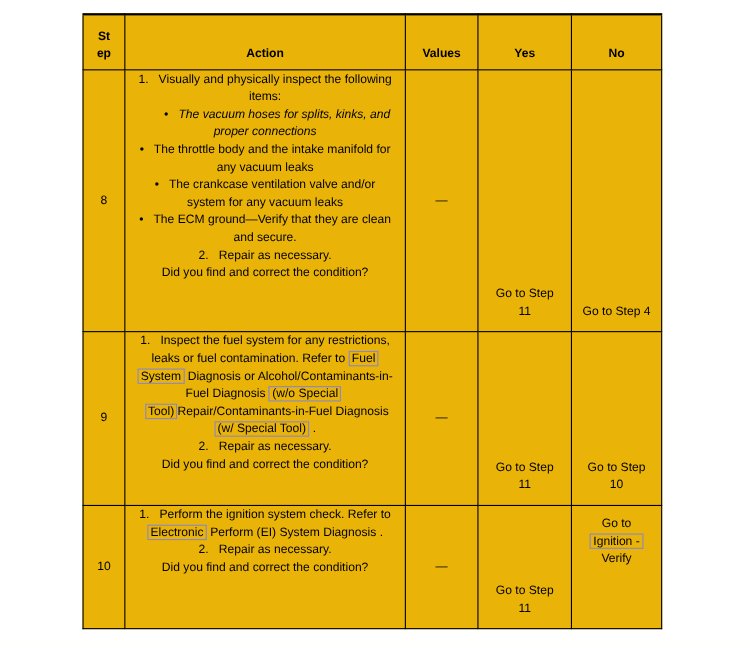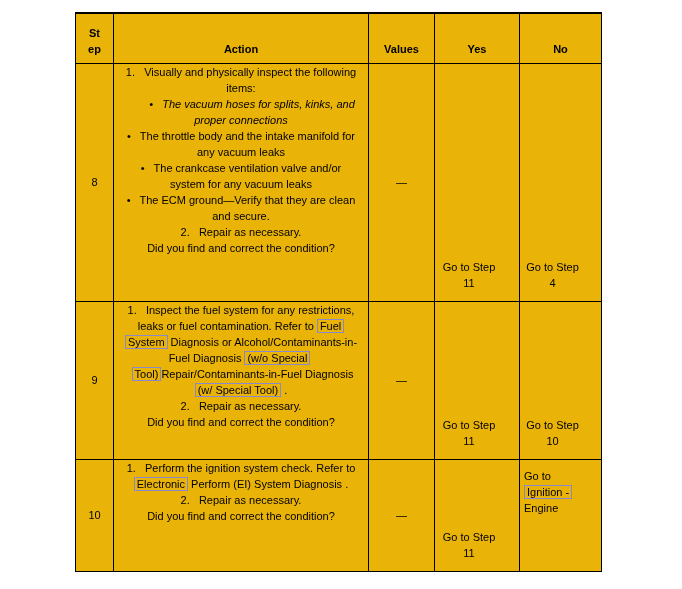--- a/index.html
+++ b/index.html
@@ -11,22 +11,22 @@
     position: absolute; left: 75px; top: 12px;
     border-collapse: collapse; table-layout: fixed; width: 526px;
     border: 1px solid #000; border-top: 2px solid #000;
     background: #eab308;
   }
   td, th { border: 1px solid #000; font-size: 11px; line-height: 16px; overflow: hidden; }
   th { font-weight: bold; text-align: center; vertical-align: bottom; padding: 4px 2px 6px 2px; }
   td.step   { text-align: center; vertical-align: middle; }
   td.action { vertical-align: top; text-align: center; padding: 0 8px 6px 8px; }
   td.values { text-align: center; vertical-align: middle; }
-  td.cell-bottom { text-align: center; vertical-align: bottom; padding: 4px 20px 10px 4px; }
-  td.cell-top    { vertical-align: top; padding: 8px 4px 4px 4px; }
+  td.cell-bottom { text-align: center; vertical-align: bottom; padding: 4px 4px 10px 4px; }
+  td.cell-top    { text-align: center; vertical-align: top; padding: 8px 4px 4px 4px; }
   tr.h-head { height: 50px; }
   tr.h-r8   { height: 238px; }
   tr.h-r9   { height: 158px; }
   tr.h-r10  { height: 112px; }
   .action p { margin: 0; }
   .gap { margin-top: 16px; }
   .indent-first { text-indent: 22px; font-style: italic; }
   .line { display: block; }
   .link-box {
     border: 1px solid #8888cc; padding: 0 2px;
@@ -111,18 +111,18 @@
         </div>
       </td>
       <td class="values">—</td>
       <td class="cell-bottom">
         <span class="line">Go to Step</span>
         <span class="line">11</span>
       </td>
       <td class="cell-top">
         <span class="line">Go to</span>
         <span class="line"><span class="link-box">Ignition -</span></span>
-        <span class="line">Engine</span>
+        <span class="line">Verify</span>
       </td>
     </tr>
 
   </tbody>
 </table>
 
 </body></html>

